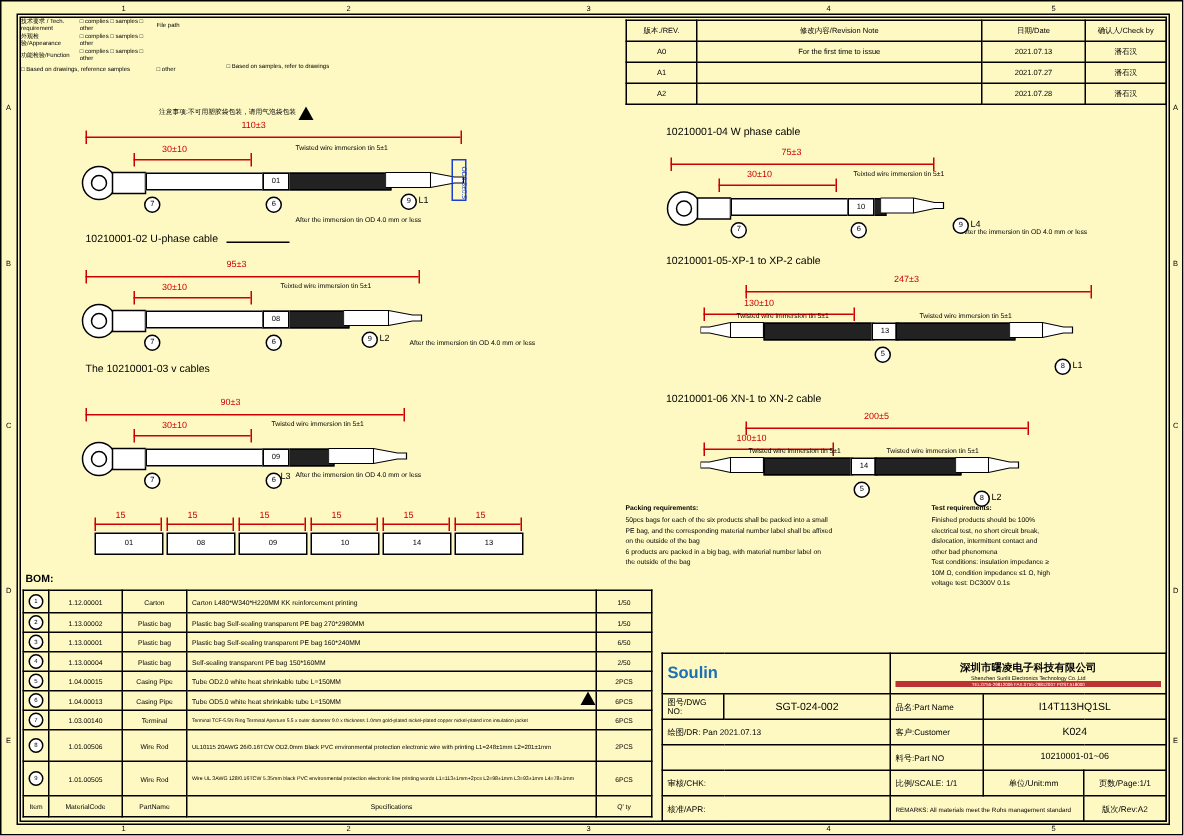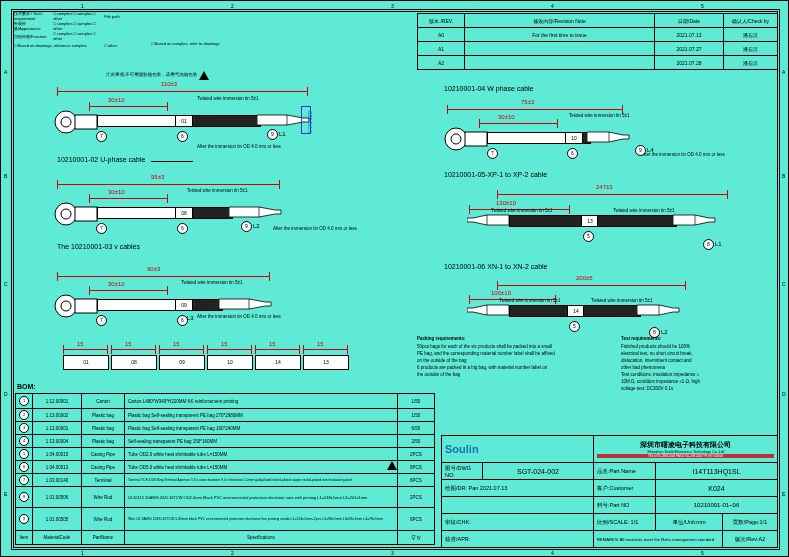--- a/index.html
+++ b/index.html
@@ -1,18 +1,18 @@
 <!DOCTYPE html>
 <html><head>
 <meta charset="utf-8">
 <style>
   html,body{margin:0;padding:0;background:#d8d8d8;}
   body{font-family:"Liberation Sans", sans-serif;}
   #sheet{
-    position:relative;width:789px;height:557px;background:#5eead4;
+    position:relative;width:789px;height:557px;background:#fef9c3;
     border:1px solid #000;box-sizing:border-box;overflow:hidden;
   }
   .abs{position:absolute;box-sizing:border-box;}
   .ln{position:absolute;background:#000;}
   .t{position:absolute;white-space:nowrap;font-size:5px;line-height:1.05;color:#000;}
   .t6{font-size:6px;}
   .t7{font-size:7px;}
   .t45{font-size:4.5px;}
   .red{color:#cc0000;}
   .blue{color:#1a3fd0;}

